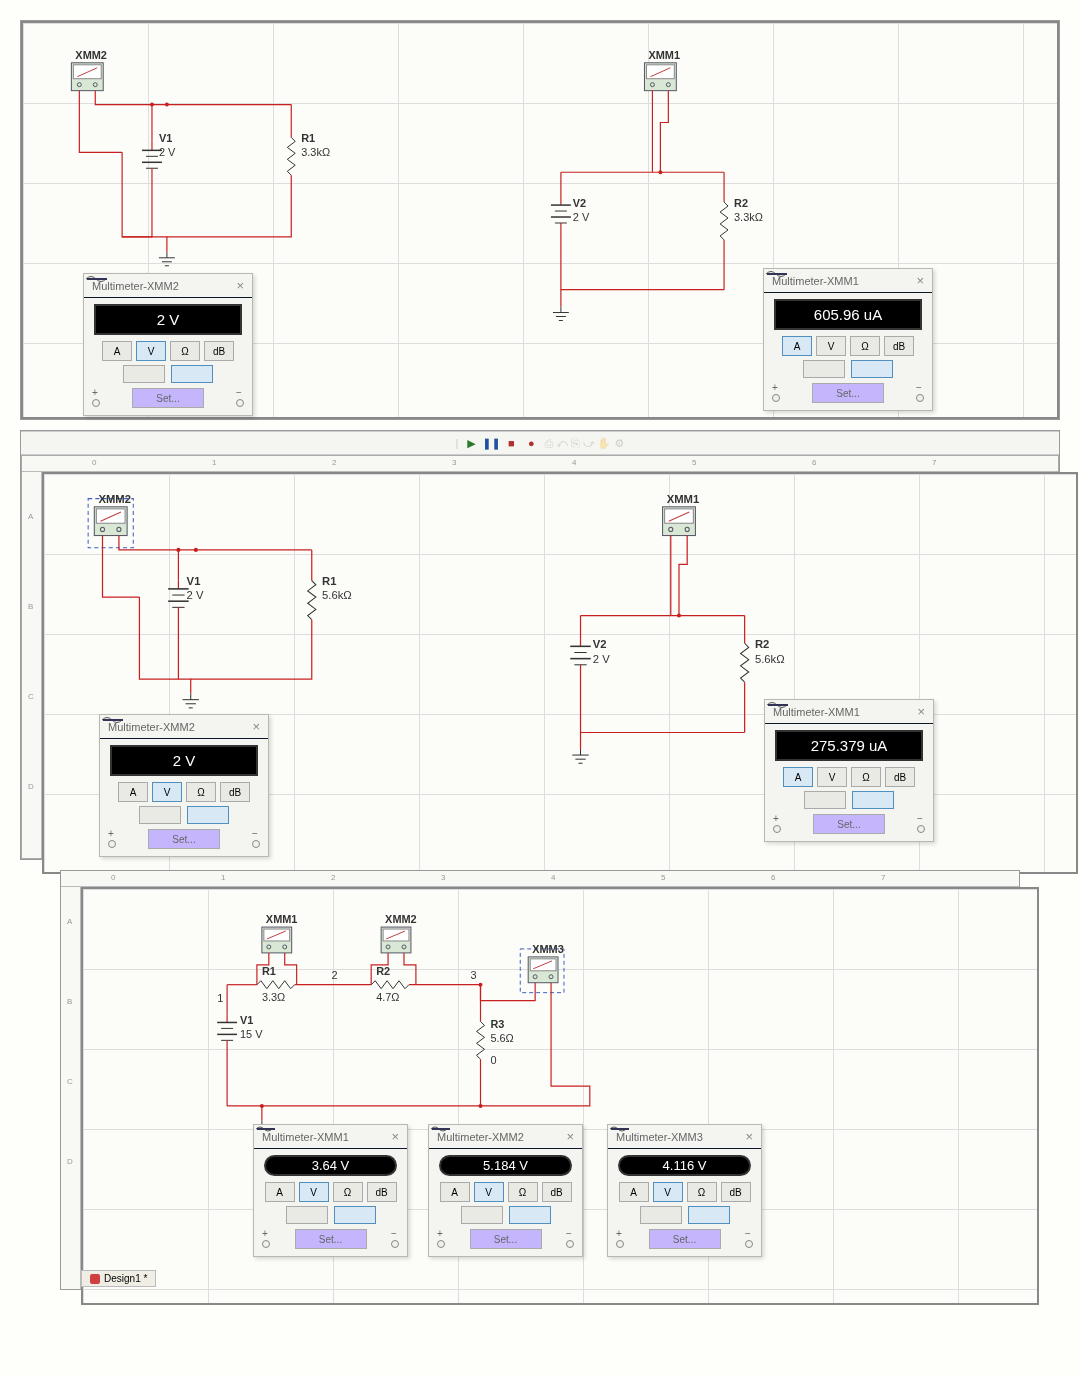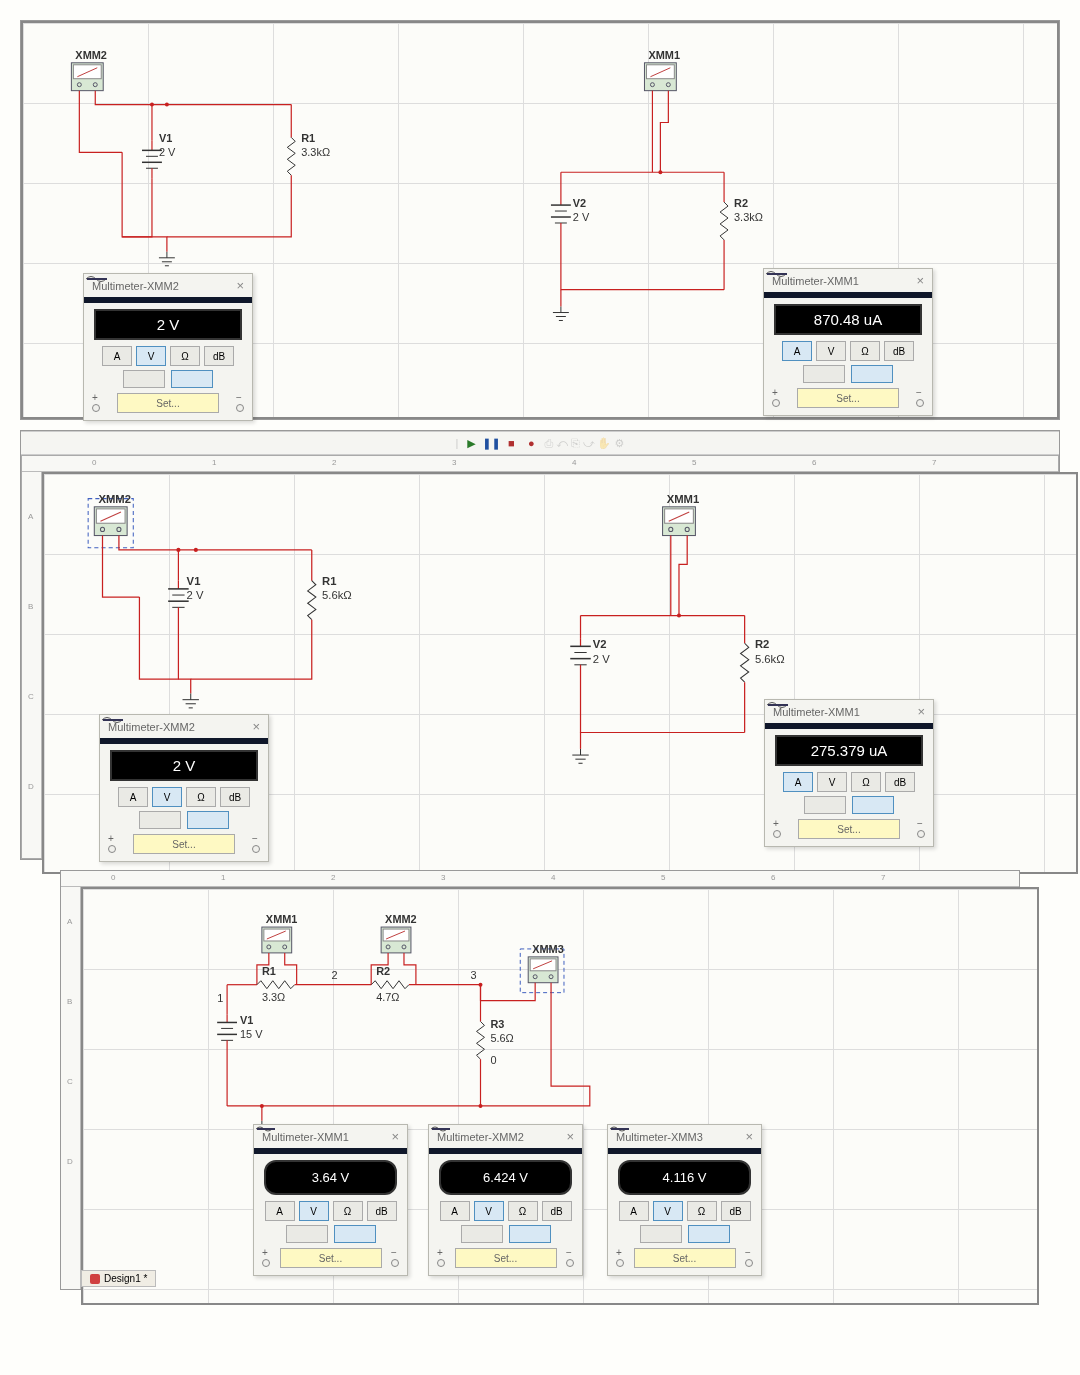--- a/index.html
+++ b/index.html
@@ -49,38 +49,38 @@
     z-index: 10;
   }
   .meter-small { width: 155px; }
   .meter-title {
     display: flex;
     justify-content: space-between;
     align-items: center;
     padding: 4px 8px;
     font-size: 11px;
     color: #666;
-    border-bottom: 6px solid #0f172a;
+    border-bottom: 1px solid #0f172a;
   }
   .meter-close {
     color: #888;
     font-size: 13px;
     cursor: pointer;
   }
   .meter-display {
     margin: 6px 10px;
     background: #000;
     color: #fff;
     text-align: center;
     padding: 5px 0;
     font-size: 15px;
     font-family: Arial;
     border: 2px solid #333;
   }
-  .meter-display.sm { font-size: 13px; padding: 8px 0; border-radius: 12px; }
+  .meter-display.sm { font-size: 13px; padding: 1px 0; border-radius: 12px; }
   .meter-btns {
     display: flex;
     justify-content: center;
     gap: 4px;
     margin: 4px 10px;
   }
   .meter-btn {
     width: 30px;
     height: 20px;
     background: #eaeae5;
@@ -117,23 +117,23 @@
   }
   .meter-set {
     display: flex;
     justify-content: space-between;
     align-items: center;
     margin: 4px 8px 6px 8px;
     font-size: 10px;
     color: #666;
   }
   .set-btn {
-    width: 102px;
+    width: 72px;
     height: 20px;
-    background: #fef9c3;
+    background: #c4b5fd;
     border: 1px solid #aaa;
     font-size: 10px;
     display: flex;
     align-items: center;
     justify-content: center;
     cursor: pointer;
   }
   .set-term {
     width: 8px; height: 8px;
     border: 1px solid #888;
@@ -323,21 +323,21 @@
         <div class="set-btn">Set...</div>
         <span><span>−</span><br><span class="set-term"></span></span>
       </div>
     </div>
 
     <div class="meter" style="left:740px; top:245px;">
       <div class="meter-title">
         <span>Multimeter-XMM1</span>
         <span class="meter-close">×</span>
       </div>
-      <div class="meter-display">870.48 uA</div>
+      <div class="meter-display">605.96 uA</div>
       <div class="meter-btns">
         <div class="meter-btn active">A</div>
         <div class="meter-btn">V</div>
         <div class="meter-btn">Ω</div>
         <div class="meter-btn">dB</div>
       </div>
       <div class="meter-waves">
         <div class="wave-btn">
             <svg width="26" height="10">
               <path d="M2 5 Q7 0 12 5 T22 5" stroke="#555" fill="none"></path>
@@ -659,21 +659,21 @@
           <span><span>+</span><br><span class="set-term"></span></span>
           <div class="set-btn">Set...</div>
           <span><span>−</span><br><span class="set-term"></span></span>
         </div>
     </div>
     <div class="meter meter-small" style="left:345px; top:235px;">
       <div class="meter-title">
           <span>Multimeter-XMM2</span>
           <span class="meter-close">×</span>
         </div>
-      <div class="meter-display sm">6.424 V</div>
+      <div class="meter-display sm">5.184 V</div>
       <div class="meter-btns">
           <div class="meter-btn">A</div>
           <div class="meter-btn active">V</div>
           <div class="meter-btn">Ω</div>
           <div class="meter-btn">dB</div>
         </div>
       <div class="meter-waves">
           <div class="wave-btn">
             <svg width="24" height="8">
               <path d="M2 4 Q6 0 10 4 T18 4" stroke="#555" fill="none"></path>

